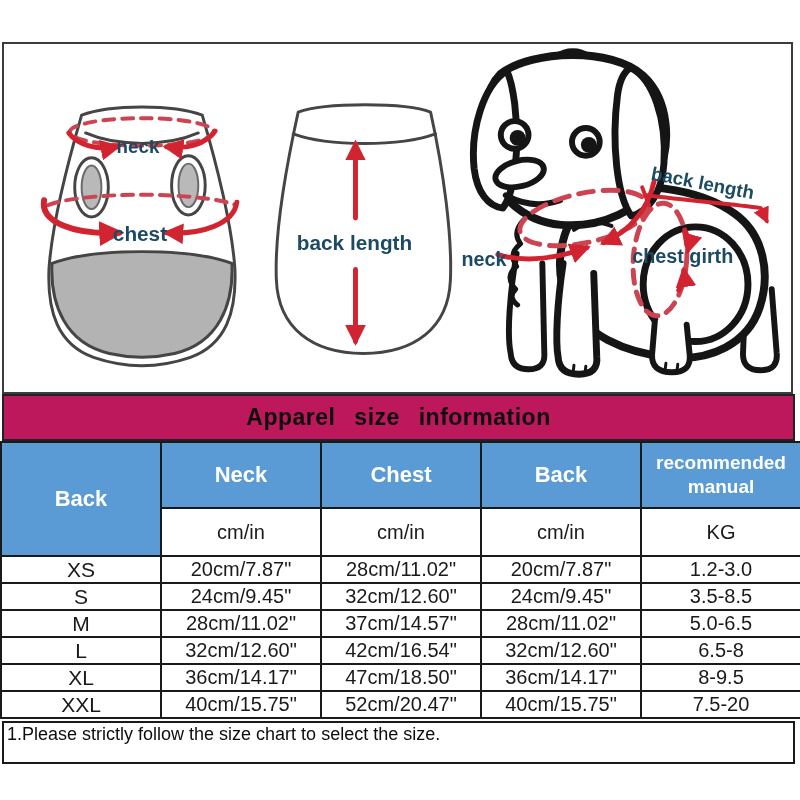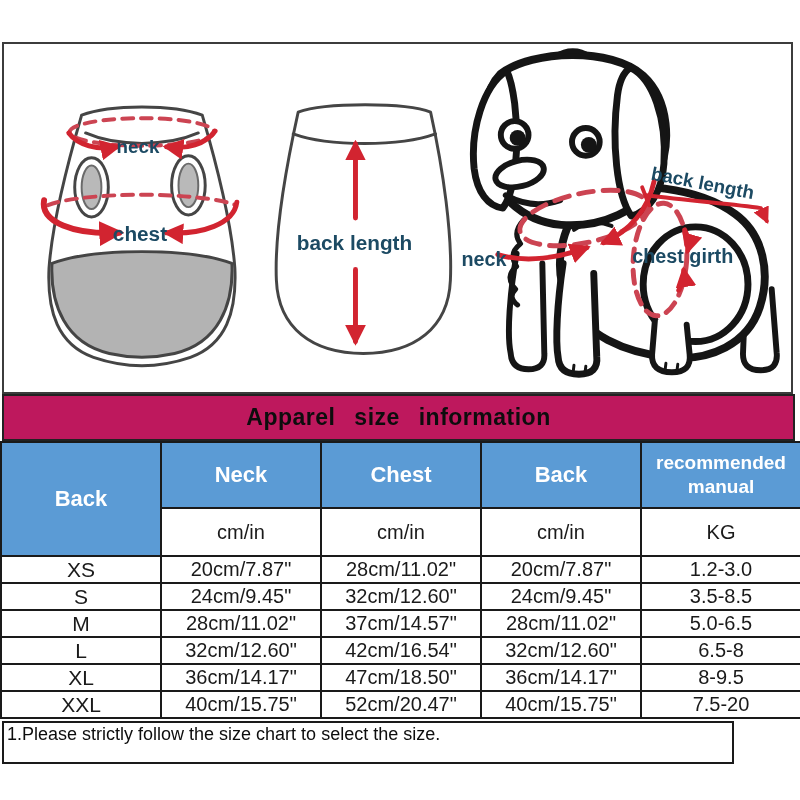--- a/index.html
+++ b/index.html
@@ -33,21 +33,21 @@
     background:#5b9bd5;color:#ffffff;font-weight:bold;font-size:22px;
   }
   .size-table th.blue.small{font-size:19px;line-height:1.25;}
   .size-table tr.hdr{height:66px;}
   .size-table tr.units{height:48px;}
   .size-table tr.units td{font-size:20px;color:#1a1a1a;}
   .size-table tr.datarow{height:27px;}
   .size-table tr.datarow td{font-size:20px;color:#1a1a1a;}
   .size-table tr.datarow td.sizecol{font-size:21px;margin-top:44px;}
   .notes{
-    position:absolute;left:2px;top:721px;width:732px;height:43px;
+    position:absolute;left:2px;top:721px;width:793px;height:43px;
     box-sizing:border-box;border:2px solid #1a1a1a;background:#fff;
     padding:1px 3px 8px 3px;font-size:18px;line-height:20px;color:#0d0d0d;
   }
   .notes div{white-space:nowrap;}
 </style>
 </head>
 <body>
 
 <div class="canvas">
 

